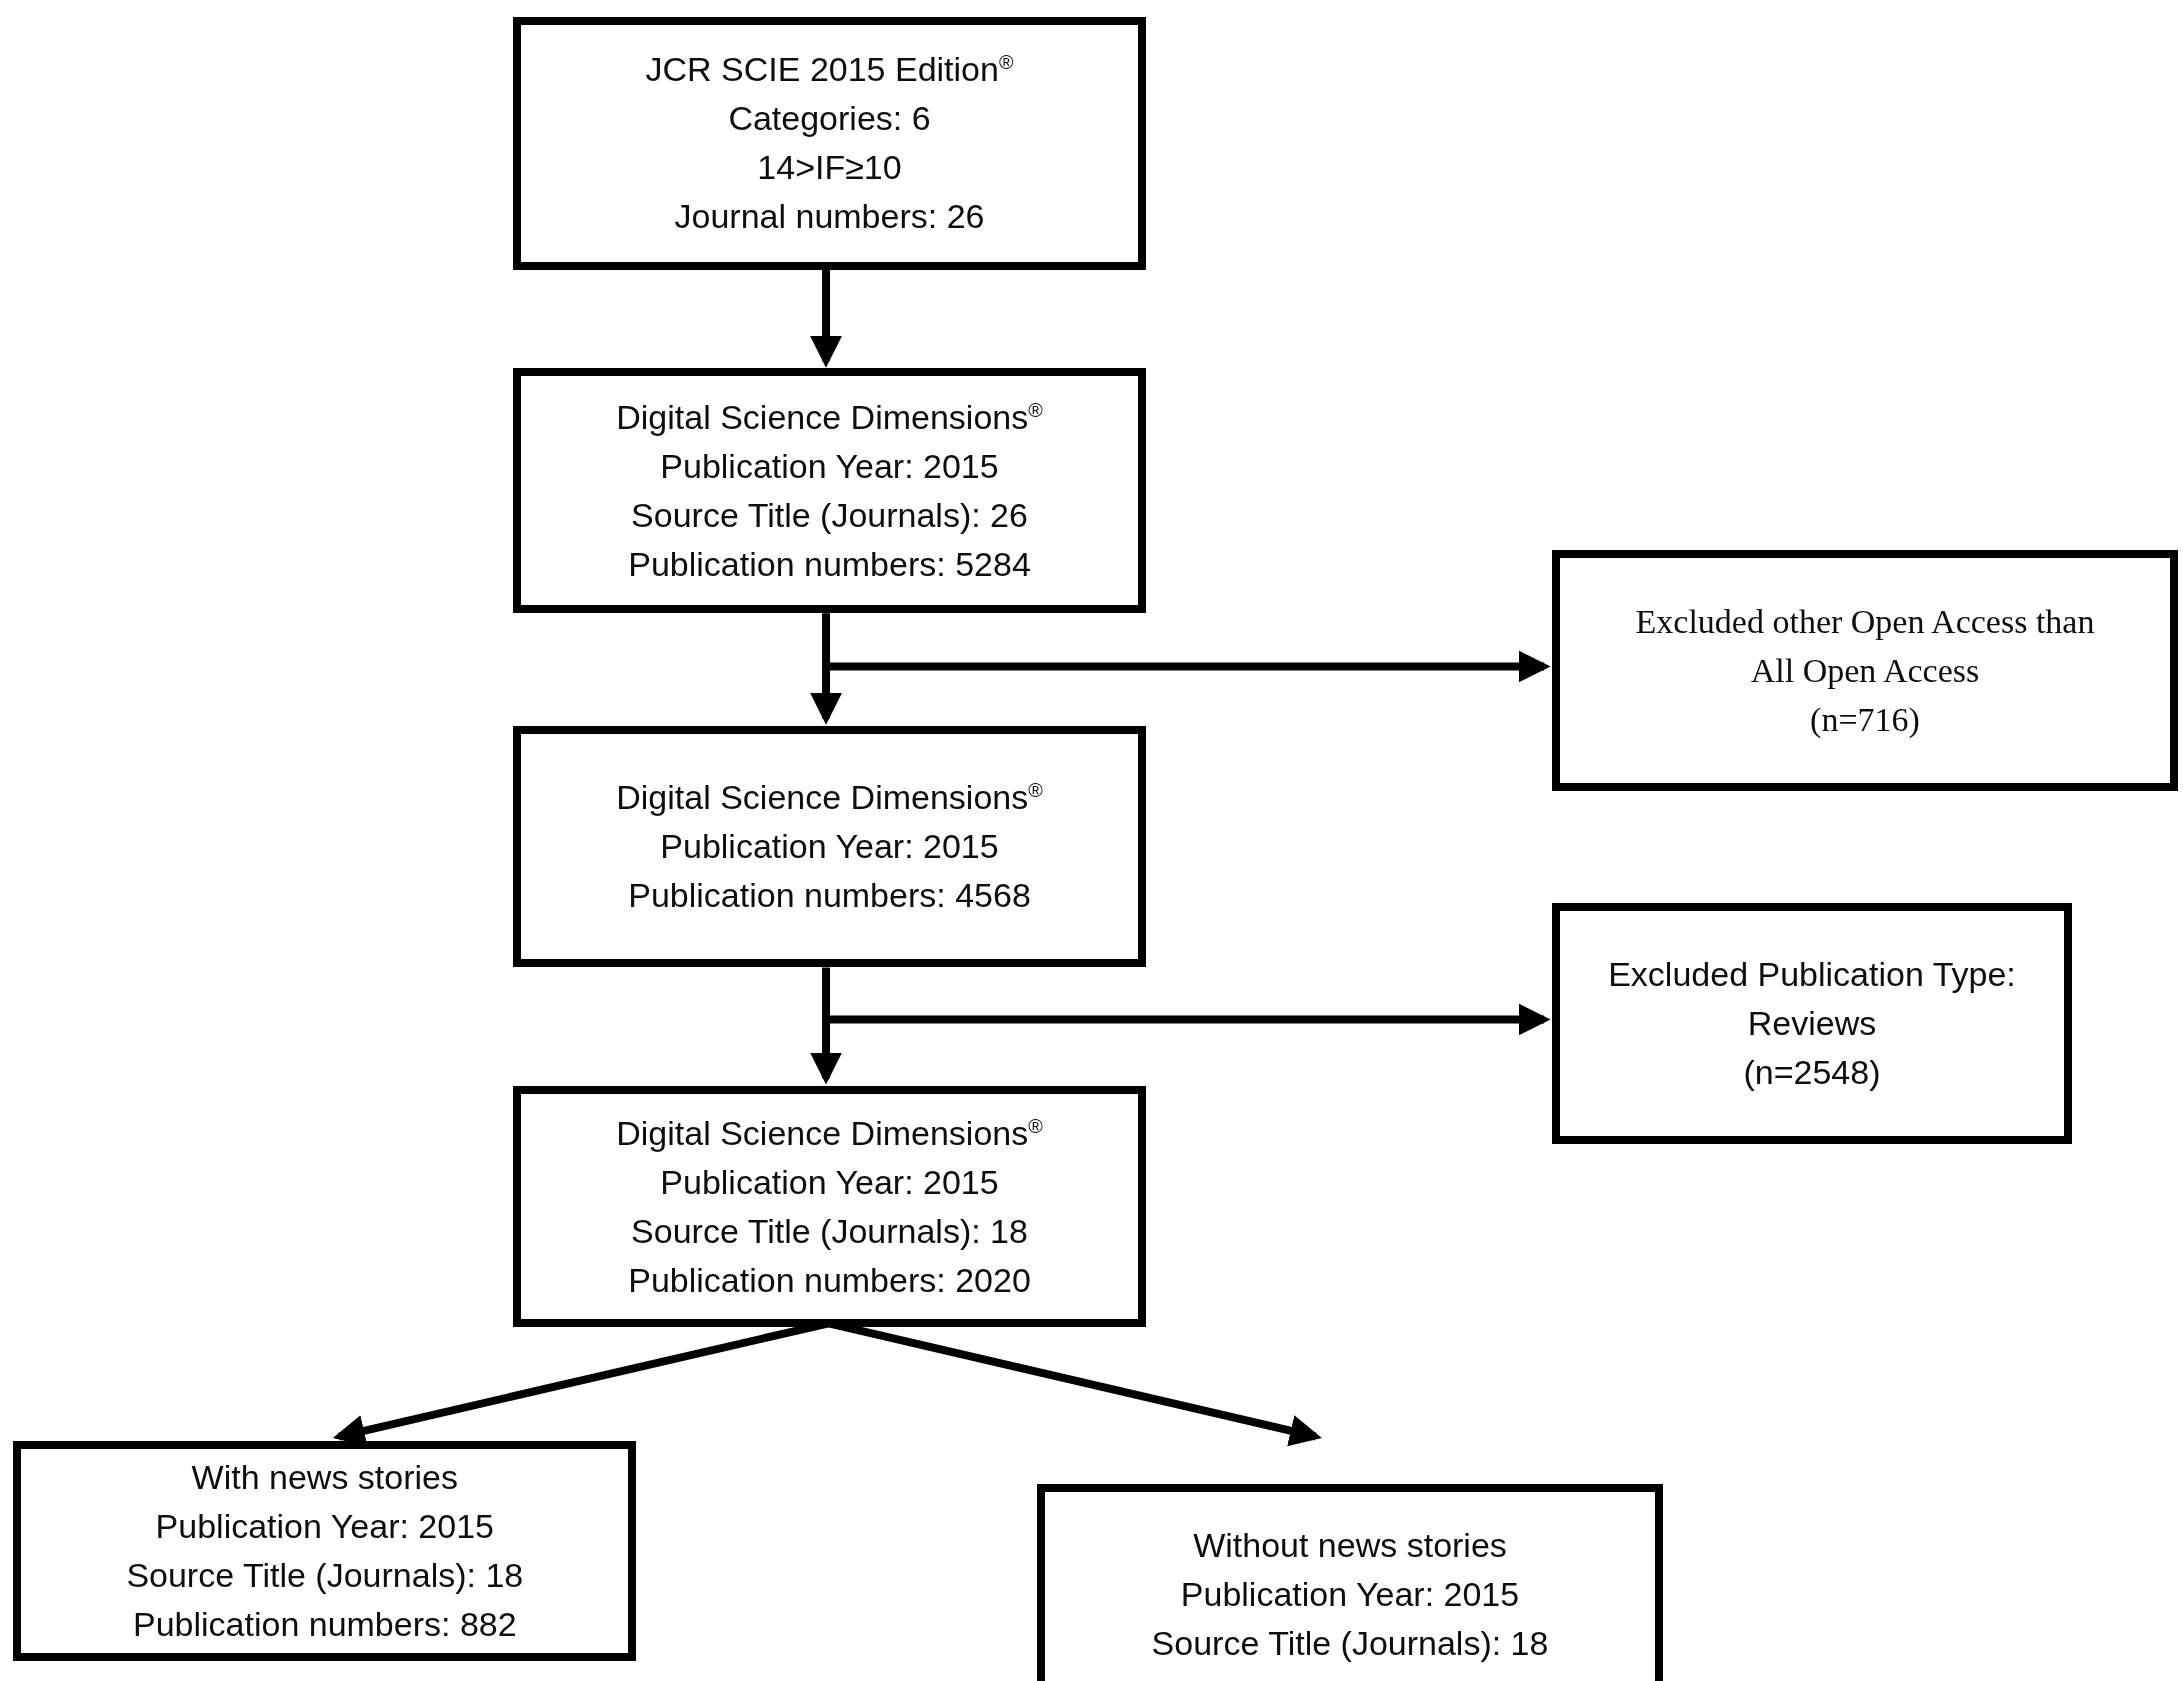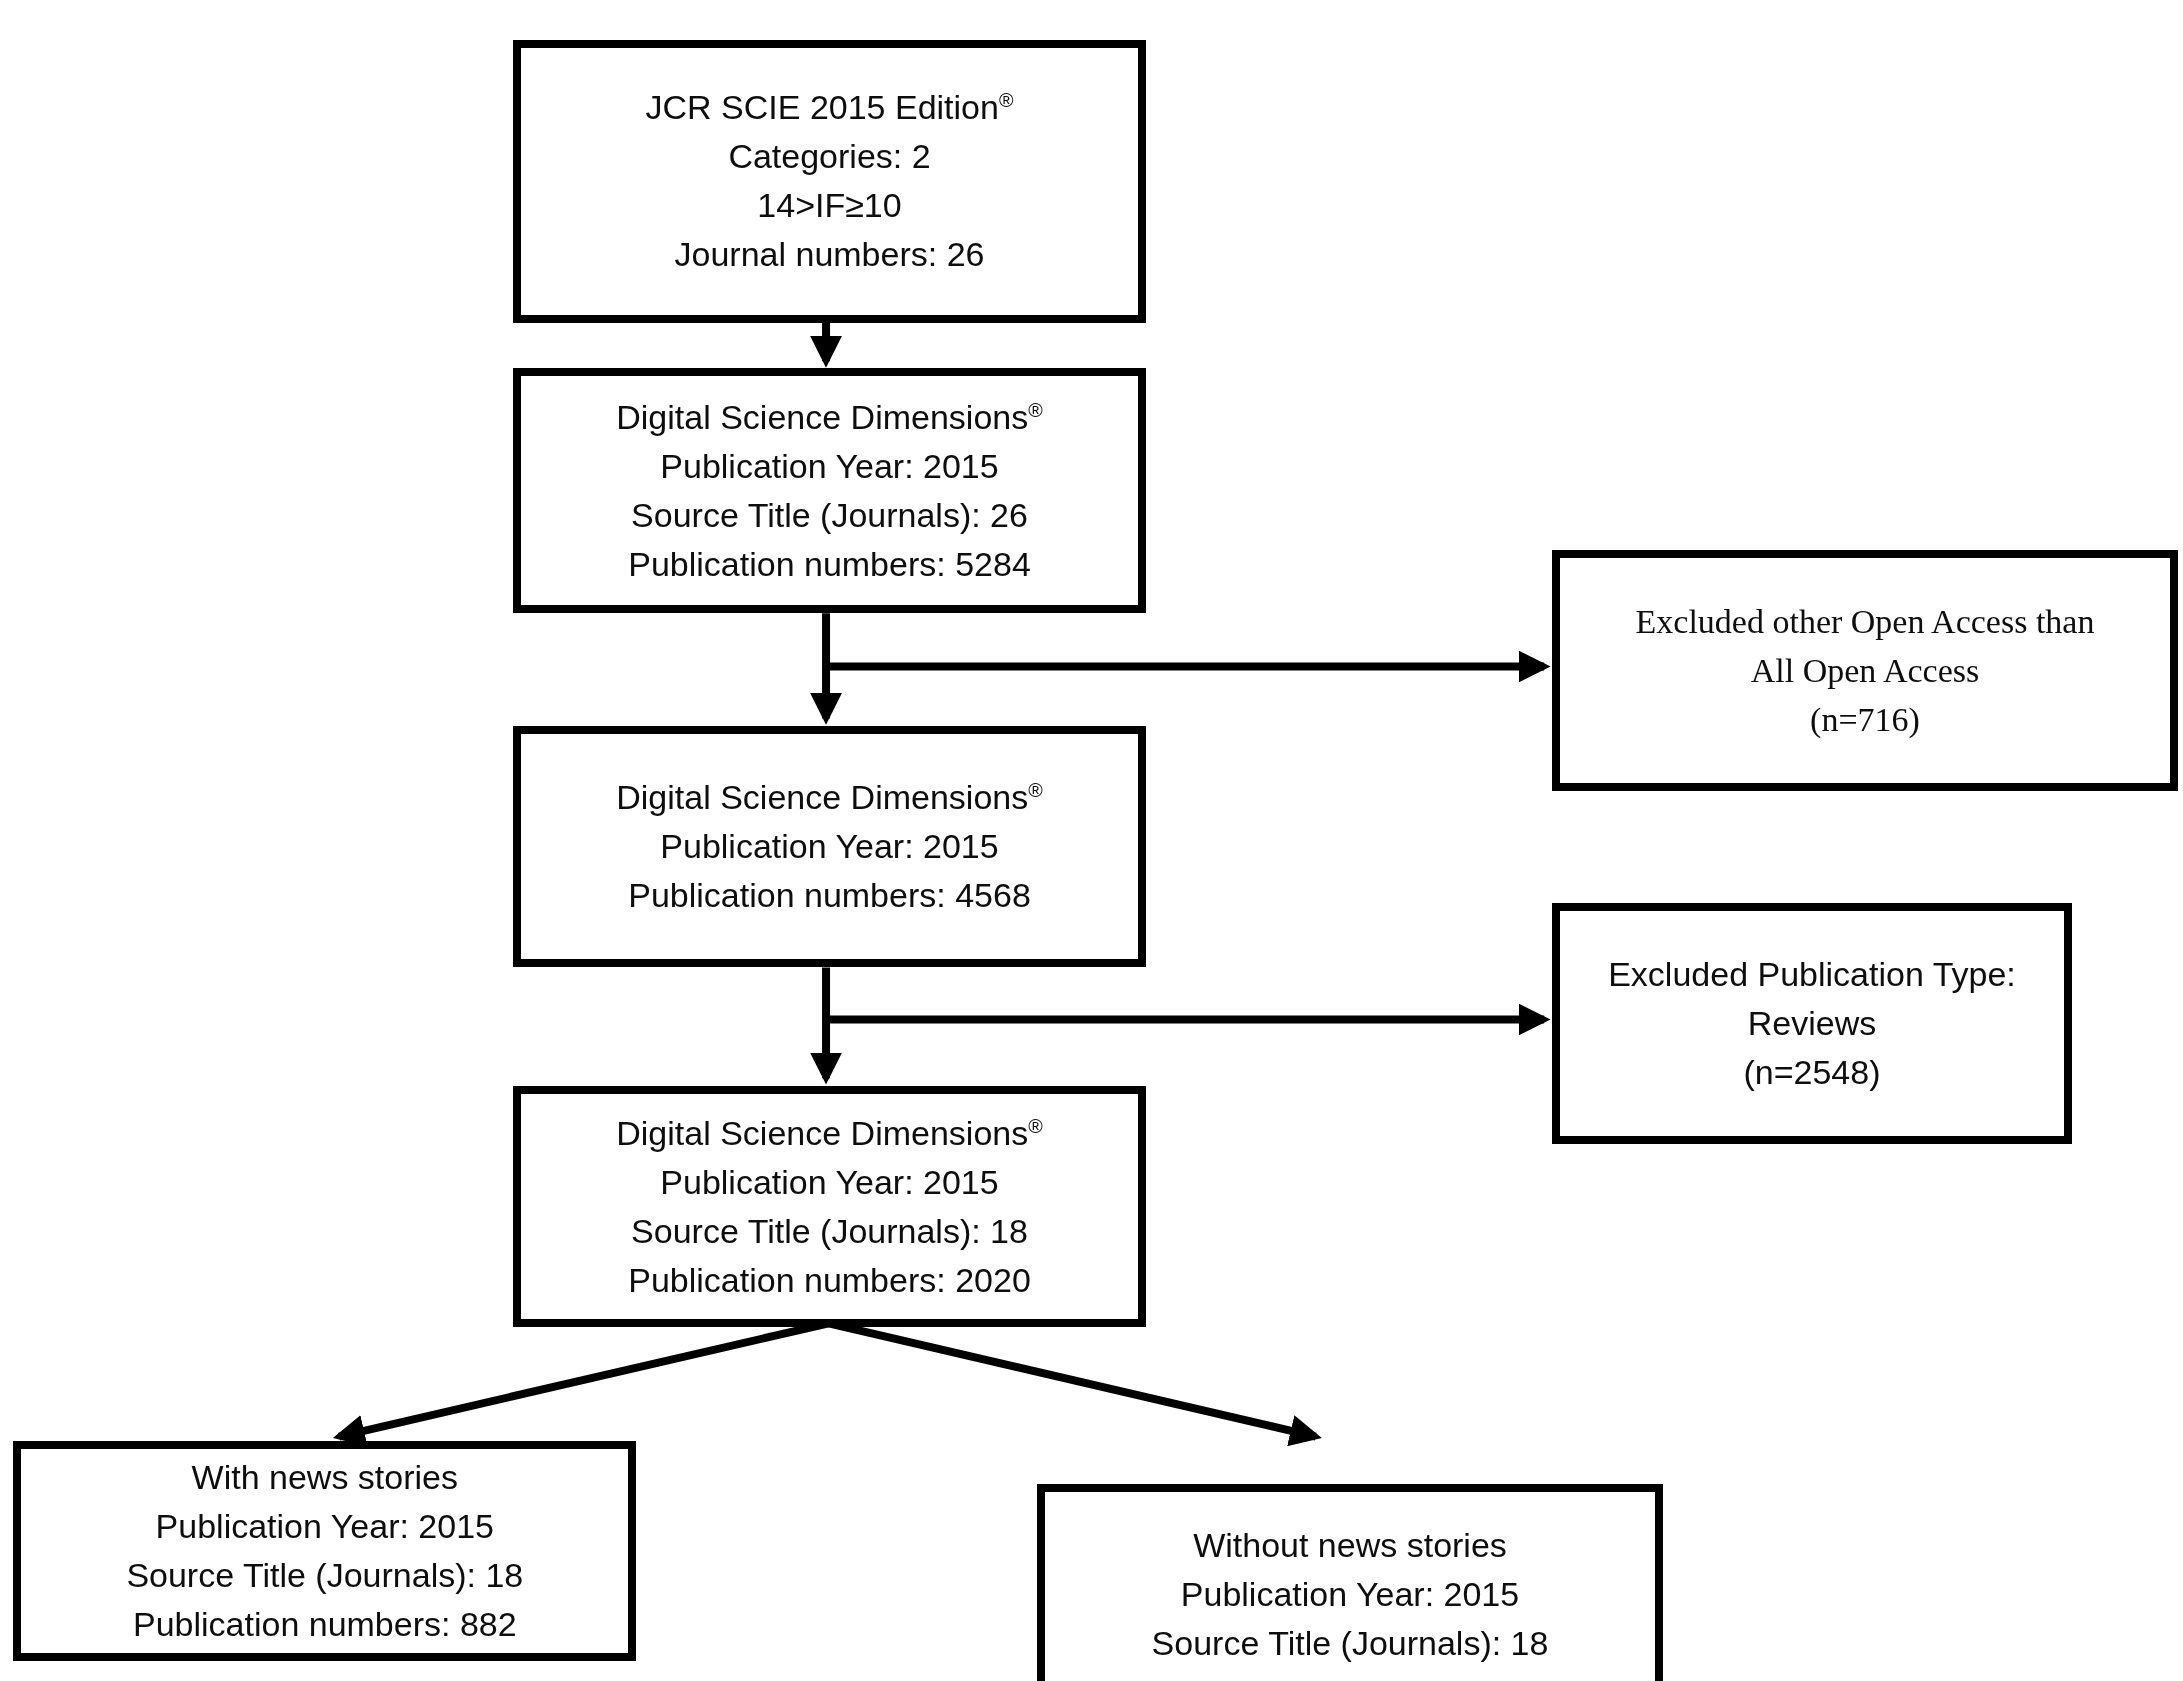--- a/index.html
+++ b/index.html
@@ -32,21 +32,21 @@
     line-height: 49px;
     padding: 4px 9.3px;
   }
   .bline { white-space: nowrap; }
   sup.rmark {
     font-size: 58%;
     line-height: 0;
     vertical-align: super;
   }
   
-  .b-jcr   { left: 513px;  top: 16.7px;   width: 633px; height: 283px; margin-top: 23px; }
+  .b-jcr   { left: 513px;  top: 16.7px;   width: 633px; height: 253px; }
   .b-dim1  { left: 513px;  top: 368px;  width: 633px; height: 245px; }
   .b-dim2  { left: 513px;  top: 726px; width: 633px; height: 241px; }
   .b-dim3  { left: 513px;  top: 1086px; width: 633px; height: 241px; }
   
   .b-excl1 { left: 1552px; top: 550px;  width: 626px; height: 241px; font-family: Liberation Serif, serif; }
   .b-excl2 { left: 1552px; top: 903px; width: 520px; height: 241px; }
   
   .b-with    { left: 13.3px;   top: 1441px; width: 623px; height: 220px; }
   .b-without { left: 1037px; top: 1441px; width: 626px; height: 220px; margin-top: 43px; }
 </style>
@@ -65,21 +65,21 @@
     <line x1="1240" y1="920" x2="1240" y2="1078" stroke="#000000" stroke-width="12" marker-end="url(#ah)"></line>
     <line x1="1240" y1="1000" x2="2318" y2="1000" stroke="#000000" stroke-width="12" marker-end="url(#ah)"></line>
     <line x1="1240" y1="1452" x2="1240" y2="1618" stroke="#000000" stroke-width="12" marker-end="url(#ah)"></line>
     <line x1="1240" y1="1530" x2="2318" y2="1530" stroke="#000000" stroke-width="12" marker-end="url(#ah)"></line>
     <line x1="1244" y1="1986" x2="509" y2="2156" stroke="#000000" stroke-width="12" marker-end="url(#ah)"></line>
     <line x1="1244" y1="1986" x2="1975" y2="2156" stroke="#000000" stroke-width="12" marker-end="url(#ah)"></line>
   </svg>
 
   <div class="box b-jcr">
     <div class="bline"><span>JCR SCIE 2015 Edition</span><sup class="rmark">®</sup></div>
-    <div class="bline">Categories: 2</div>
+    <div class="bline">Categories: 6</div>
     <div class="bline">14&gt;IF≥10</div>
     <div class="bline">Journal numbers: 26</div>
   </div>
 
   <div class="box b-dim1">
     <div class="bline"><span>Digital Science Dimensions</span><sup class="rmark">®</sup></div>
     <div class="bline">Publication Year: 2015</div>
     <div class="bline">Source Title (Journals): 26</div>
     <div class="bline">Publication numbers: 5284</div>
   </div>

